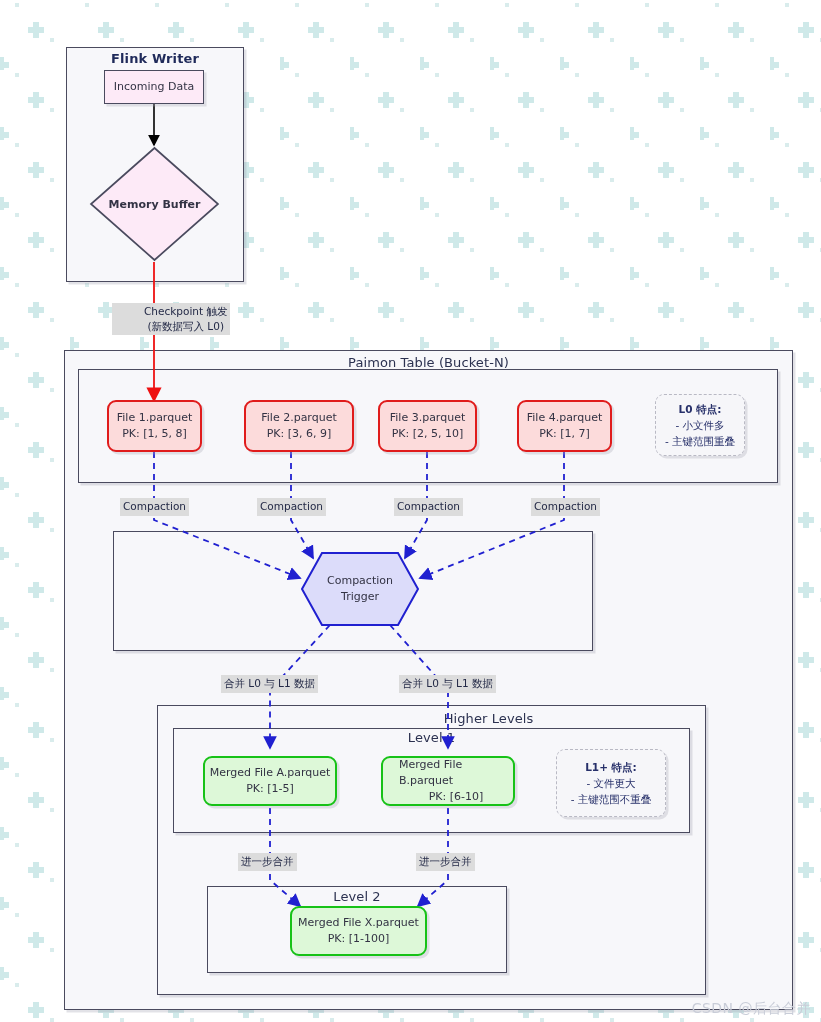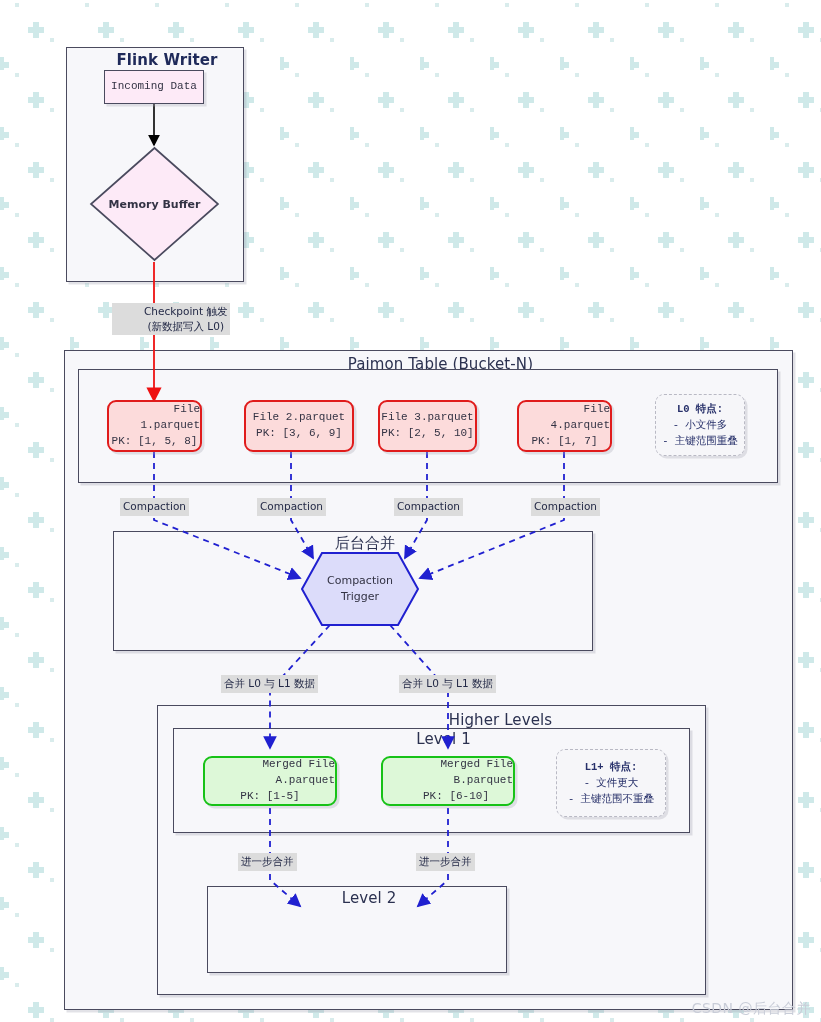--- a/index.html
+++ b/index.html
@@ -35,42 +35,40 @@
   .cluster {
     position: absolute;
     background: #f7f7fa;
     border: 1.6px solid #4a4a5e;
     box-shadow: 2.5px 2.5px 0 rgba(160,160,175,0.30);
   }
   .cluster-title {
     position: absolute;
     left: 0; right: 0;
     text-align: center;
-    font-size: 15px;
+    font-size: 13px;
     font-weight: 700;
     color: #1f2a5a;
     letter-spacing: .1px;
     white-space: nowrap;
-    margin-left: 12px;
   }
   .cluster-title.plain { font-weight: 400; color: #2b3150; }
 
   
   .node {
     position: absolute;
     display: flex;
     flex-direction: column;
     align-items: center;
     justify-content: center;
-    text-align: right;
+    text-align: left;
     font-size: 11px;
     line-height: 1.45;
     color: #333344;
     box-shadow: 2.5px 2.5px 0 rgba(170,170,185,0.32);
-    font-family: Liberation Mono, monospace;
   }
   .node .l2 { display: block; }
 
   .node.rect-pink {
     background: #fdeaf7;
     border: 1.7px solid #4a4a5e;
   }
   .node.file-l0 {
     background: #fcdbdb;
     border: 2px solid #e01b1b;
@@ -152,21 +150,20 @@
 
   <div class="cluster" style="left:66px; top:47px; width:178px; height:235px;"></div>
   <div class="cluster-title" style="left:66px; top:51px; width:178px;">Flink Writer</div>
 
   <div class="cluster" style="left:64px; top:350px; width:729px; height:660px;"></div>
   <div class="cluster-title plain" style="left:64px; top:355px; width:729px;">Paimon Table (Bucket-N)</div>
 
   <div class="cluster" style="left:78px; top:369px; width:700px; height:114px;"></div>
 
   <div class="cluster" style="left:113px; top:531px; width:480px; height:120px;"></div>
-  <div class="cluster-title plain" style="left:113px; top:534px; width:480px;">后台合并</div>
 
   <div class="cluster" style="left:157px; top:705px; width:549px; height:290px;"></div>
   <div class="cluster-title plain" style="left:157px; top:711px; width:663px;">Higher Levels</div>
 
   <div class="cluster" style="left:173px; top:728px; width:517px; height:105px;"></div>
   <div class="cluster-title plain" style="left:173px; top:730px; width:517px;">Level 1</div>
 
   <div class="cluster" style="left:207px; top:886px; width:300px; height:87px;"></div>
   <div class="cluster-title plain" style="left:207px; top:889px; width:300px;">Level 2</div>
 
@@ -259,20 +256,24 @@
       <span>Merged File B.parquet</span>
       <span class="l2">PK: [6-10]</span>
     </div>
 
     <div class="node note" style="left:556px; top:749px; width:110px; height:68px;">
       <span class="hd">L1+ 特点:</span>
       <span>- 文件更大</span>
       <span>- 主键范围不重叠</span>
     </div>
 
+    <div class="node file-merged" style="left:290px; top:906px; width:137px; height:50px;">
+      <span>Merged File X.parquet</span>
+      <span class="l2">PK: [1-100]</span>
+    </div>
   </div>
 
   <div class="label-layer">
     <div class="elabel two" style="left:112px; top:303px;padding-left:32px;">
       <span>Checkpoint 触发</span><br>
       <span>(新数据写入 L0)</span>
     </div>
 
     <div class="elabel" style="left:120px; top:498px;"><span>Compaction</span></div>
     <div class="elabel" style="left:257px; top:498px;"><span>Compaction</span></div>

